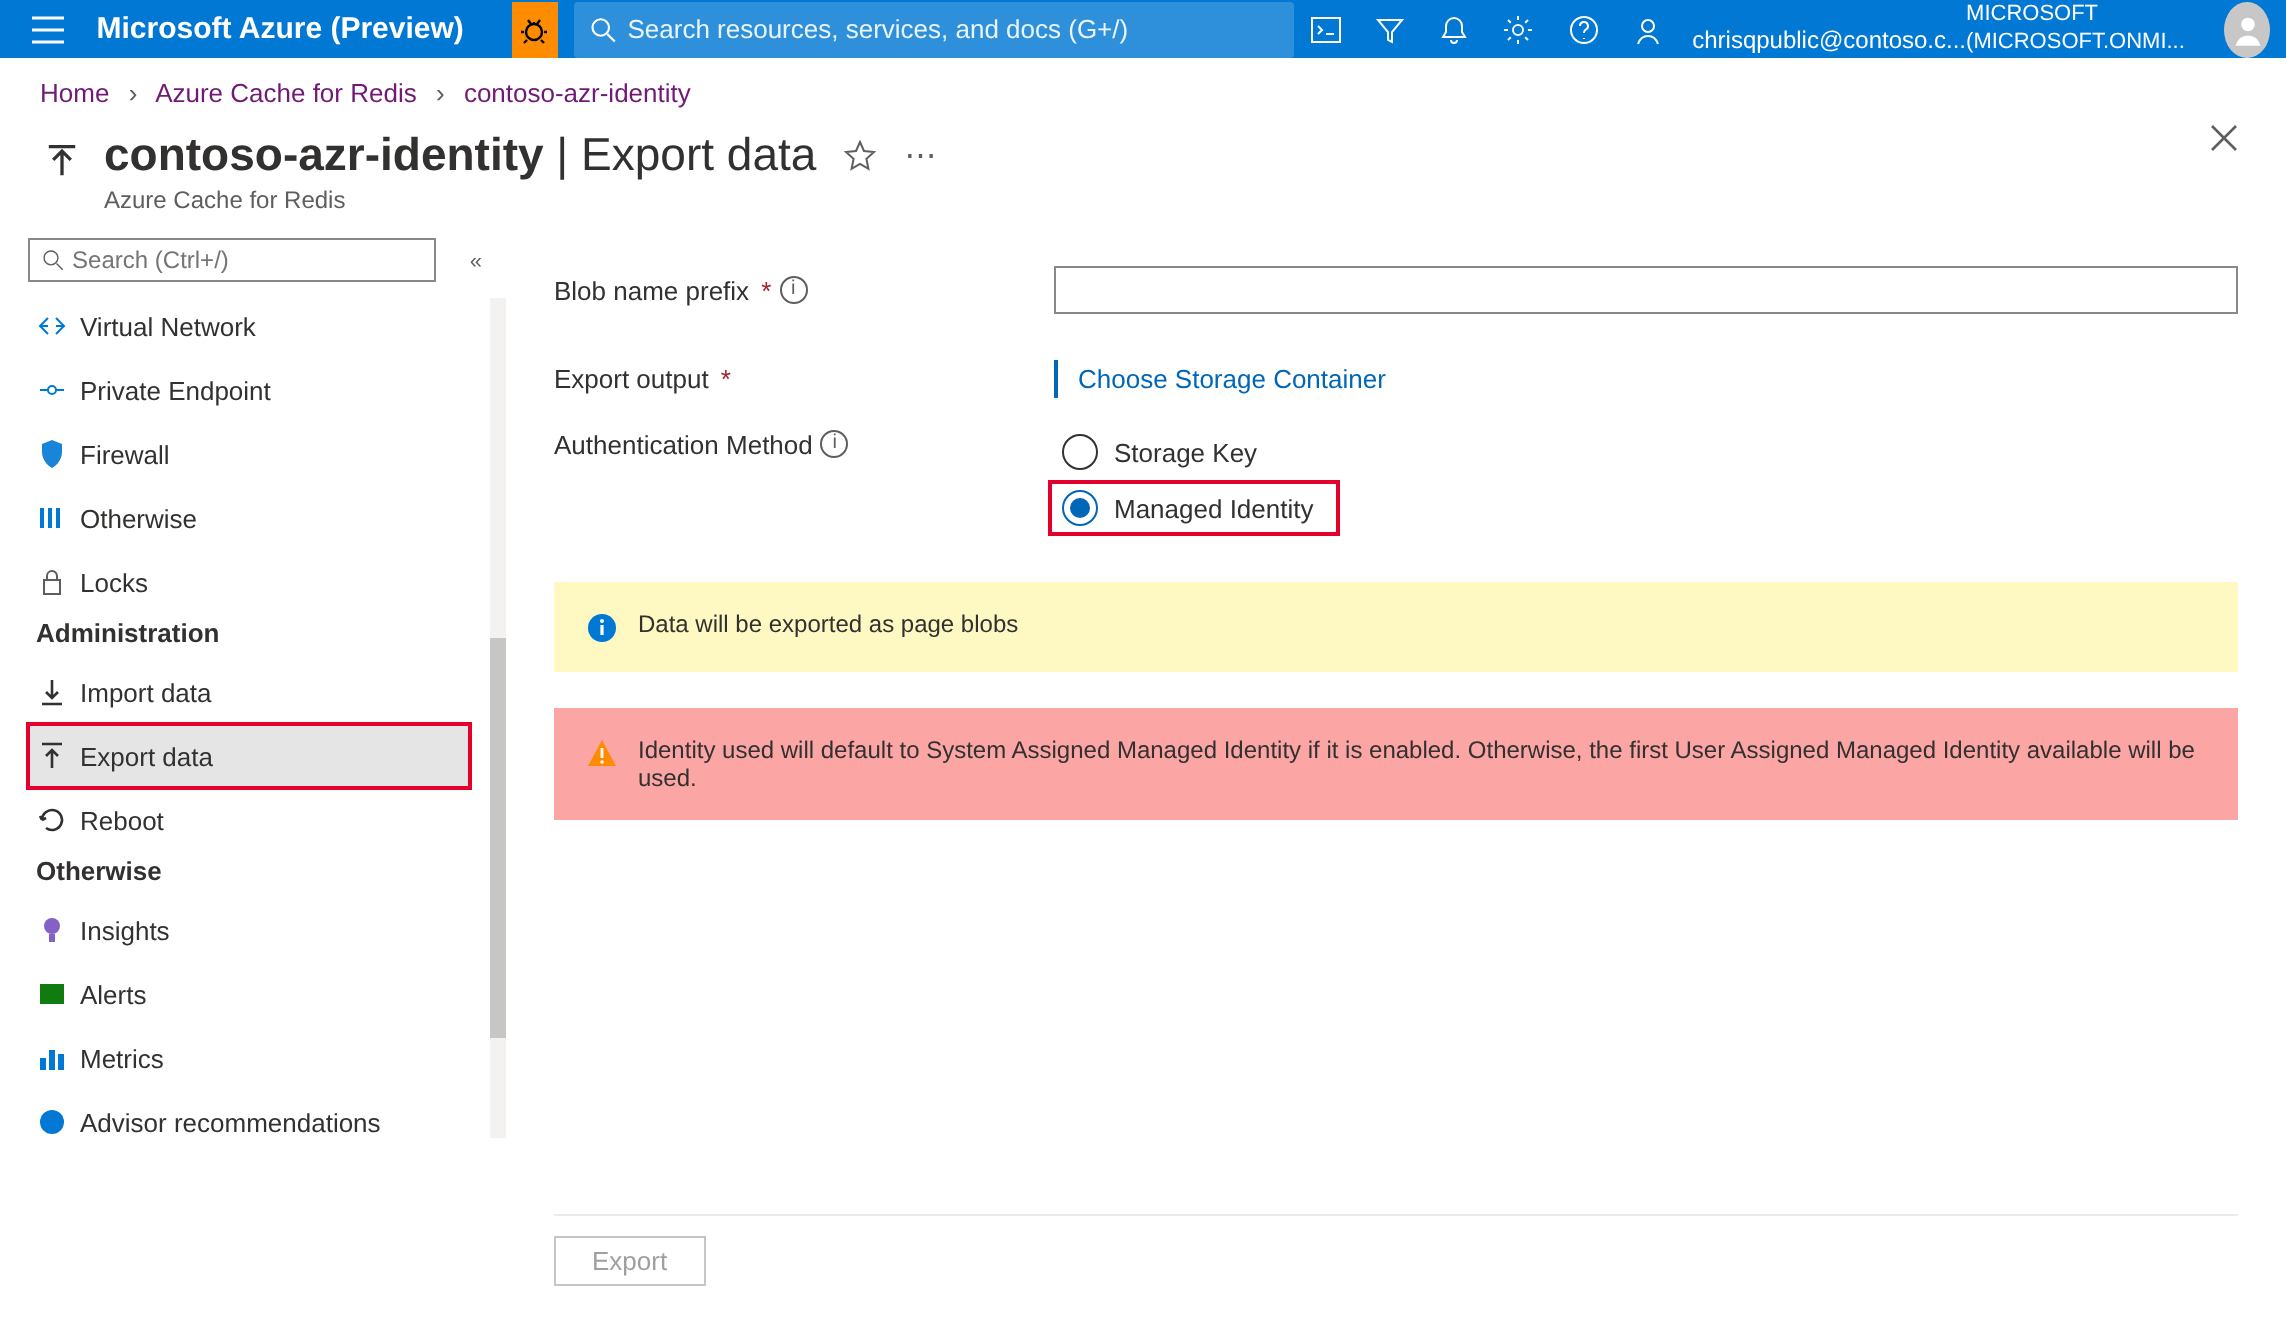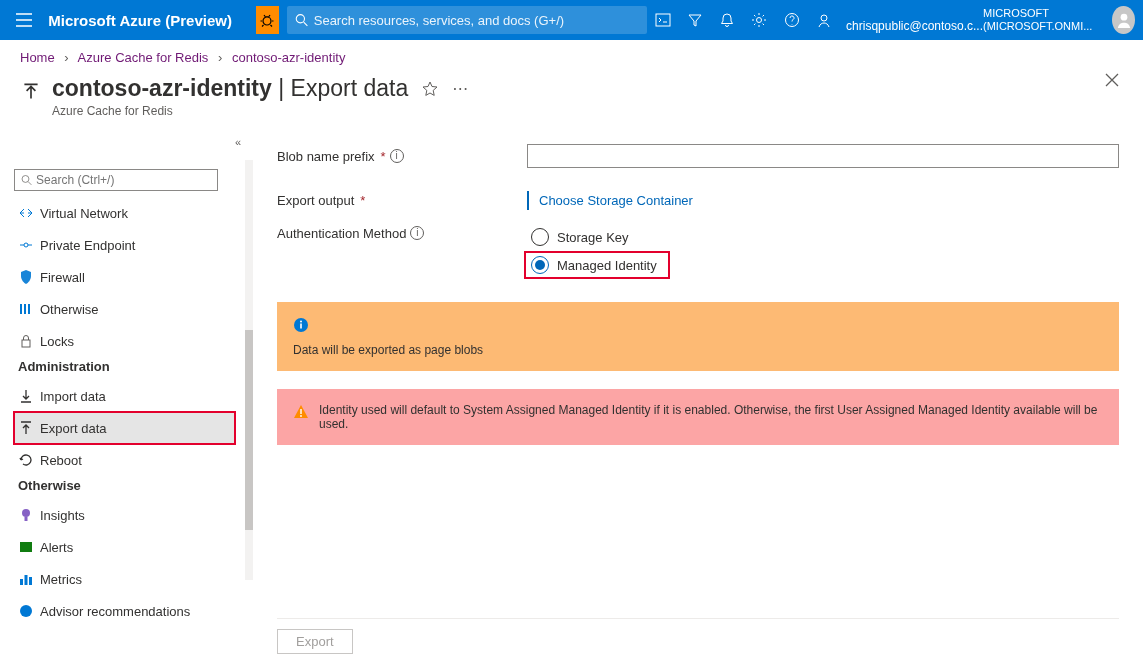--- a/index.html
+++ b/index.html
@@ -1,18 +1,18 @@
 <!DOCTYPE html>
 <html><head>
 <meta charset="utf-8">
 <style>
   * { box-sizing: border-box; margin: 0; padding: 0; }
   body { font-family: "Segoe UI", Arial, sans-serif; font-size: 13px; color: #323130; width: 1143px; height: 664px; overflow: hidden; background: #fff; }
   
-  .topbar { height: 40px; background: #0078d4; color: #fff; display: flex; align-items: center; padding: 0 8px; }
+  .topbar { height: 29px; background: #0078d4; color: #fff; display: flex; align-items: center; padding: 0 8px; }
   .topbar .hamburger { width: 40px; display:flex; align-items:center; justify-content:center; cursor:pointer; }
   .topbar .brand { font-size: 15px; font-weight:600; margin-left: 8px; margin-right: 24px; white-space:nowrap; }
   .topbar .preview-btn { width:28px; height:28px; background:#ff8c00; display:flex; align-items:center; justify-content:center; margin-right:8px; }
   .topbar .search { flex: 0 0 360px; height:28px; background: rgba(255,255,255,0.18); border-radius:2px; display:flex; align-items:center; padding:0 8px; color:#fff; }
   .topbar .search input { background:transparent; border:none; outline:none; color:#fff; font-size:13px; width:100%; }
   .topbar .search input::placeholder { color: rgba(255,255,255,0.9); }
   .topbar .spacer { flex:1; }
   .topbar .icon-btn { width:40px; height:40px; display:flex; align-items:center; justify-content:center; cursor:pointer; }
   .topbar .account { display:flex; flex-direction:row; align-items:flex-end; font-size:11px; padding:0 6px; line-height:1.2; }
   .topbar .account .email { font-size:12px; }
@@ -26,21 +26,21 @@
   .blade-header .upicon { margin-top:6px; margin-right:10px; }
   .blade-header .titles h1 { font-size:23px; font-weight:600; color:#323130; }
   .blade-header .titles h1 .thin { font-weight:400; color:#323130; }
   .blade-header .titles .sub { font-size:12px; color:#605e5c; margin-top:2px; }
   .blade-header .star { margin-left:14px; margin-top:6px; cursor:pointer; }
   .blade-header .more { margin-left:14px; margin-top:4px; cursor:pointer; font-size:16px; color:#605e5c;}
   .blade-header .close { position:absolute; right:24px; top:6px; cursor:pointer; }
   
   .content { display:flex; height: calc(664px - 40px - 30px - 60px); }
   .sidebar { width:247px; border-right: none; padding: 0 0 0 14px; position:relative; }
-  .sidebar .searchbox { display:flex; align-items:center; border:1px solid #8a8886; padding:3px 6px; font-size:12px; color:#605e5c; width:204px; margin-bottom:6px;margin-top:39px;}
+  .sidebar .searchbox { display:flex; align-items:center; border:1px solid #8a8886; padding:3px 6px; font-size:12px; color:#605e5c; width:204px; margin-bottom:6px;}
   .sidebar .searchbox input { border:none; outline:none; font-size:12px; width:100%; }
   .sidebar .collapse { position:absolute; right:6px; top:6px; cursor:pointer; color:#605e5c; font-size:11px;}
   .sidebar .item { display:flex; align-items:center; height:32px; font-size:13px; cursor:pointer; padding-left:4px; width:221px; }
   .sidebar .item.selected { background:#e5e5e5; }
   .sidebar .item.highlight { outline: 2.5px solid #e3002d; outline-offset:-1px; }
   .sidebar .item .ico { width:22px; display:flex; align-items:center; justify-content:flex-start; }
   .sidebar .section { font-size:13px; font-weight:600; color:#323130; margin:2px 0 6px 4px; }
   .sidebar .scrollbar { position:absolute; right:-6px; top:30px; width:8px; height:420px; background:#f3f2f1; }
   .sidebar .scrollbar .thumb { position:absolute; top:170px; width:8px; height:200px; background:#c8c6c4; }
   
@@ -52,21 +52,21 @@
   .form-row .field { flex:1; }
   .form-row input[type=text] { width:100%; height:24px; border:1px solid #8a8886; padding:2px 6px; font-size:13px; }
   .linkbtn { color:#0067b8; border-left:2px solid #0067b8; padding:2px 10px; cursor:pointer; display:inline-block;}
   .radio-group { display:flex; flex-direction:column; gap:6px; }
   .radio { display:flex; align-items:center; gap:8px; cursor:pointer; font-size:13px; padding:2px 4px;}
   .radio .circle { width:18px; height:18px; border:1px solid #323130; border-radius:50%; display:flex; align-items:center; justify-content:center; flex-shrink:0;}
   .radio.checked .circle { border-color:#0067b8; }
   .radio.checked .dot { width:10px; height:10px; background:#0067b8; border-radius:50%; }
   .radio.highlight { outline: 2.5px solid #e3002d; outline-offset:1px; }
   .notice { display:flex; align-items:flex-start; gap:10px; padding:14px 16px; font-size:12px; margin-top:18px; }
-  .notice.info { background:#fdba74; color:#323130;flex-direction:column; }
+  .notice.info { background:#fef9c3; color:#323130; }
   .notice.warn { background:#fca5a5; color:#323130; }
   .notice .nicon { flex-shrink:0; margin-top:1px; }
   .footer { border-top:1px solid #edebe9; padding:10px 0; margin-top:auto; }
   .footer button { padding:4px 18px; font-size:13px; border:1px solid #c8c6c4; background:#fff; color:#a19f9d; cursor:not-allowed; }
   svg { display:block; }
 </style>
 </head>
 <body>
 
 <div class="topbar">

